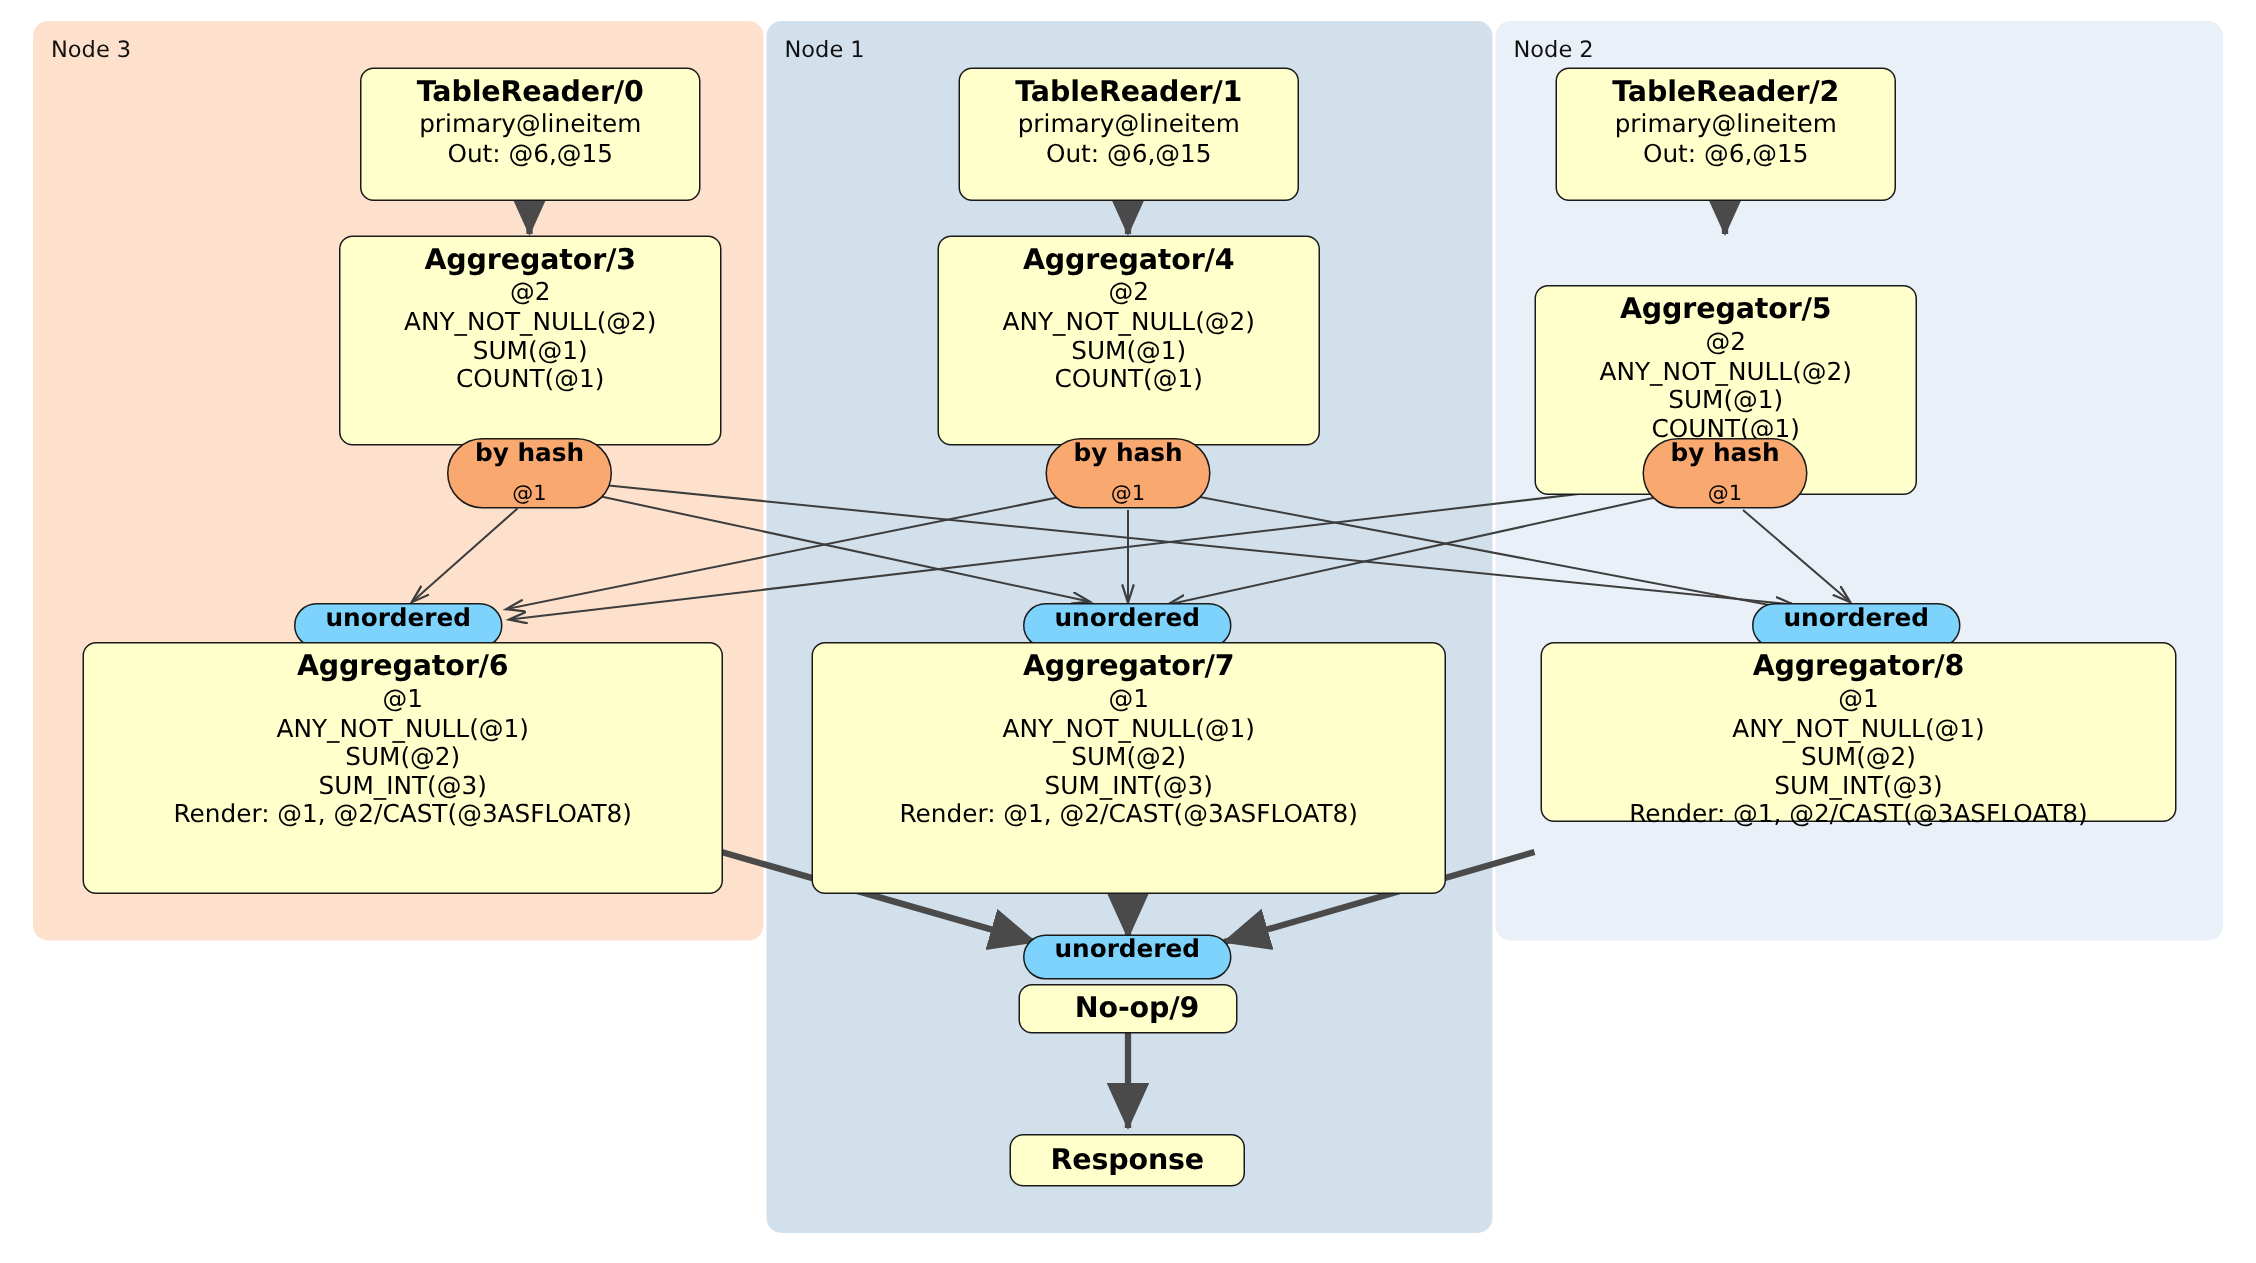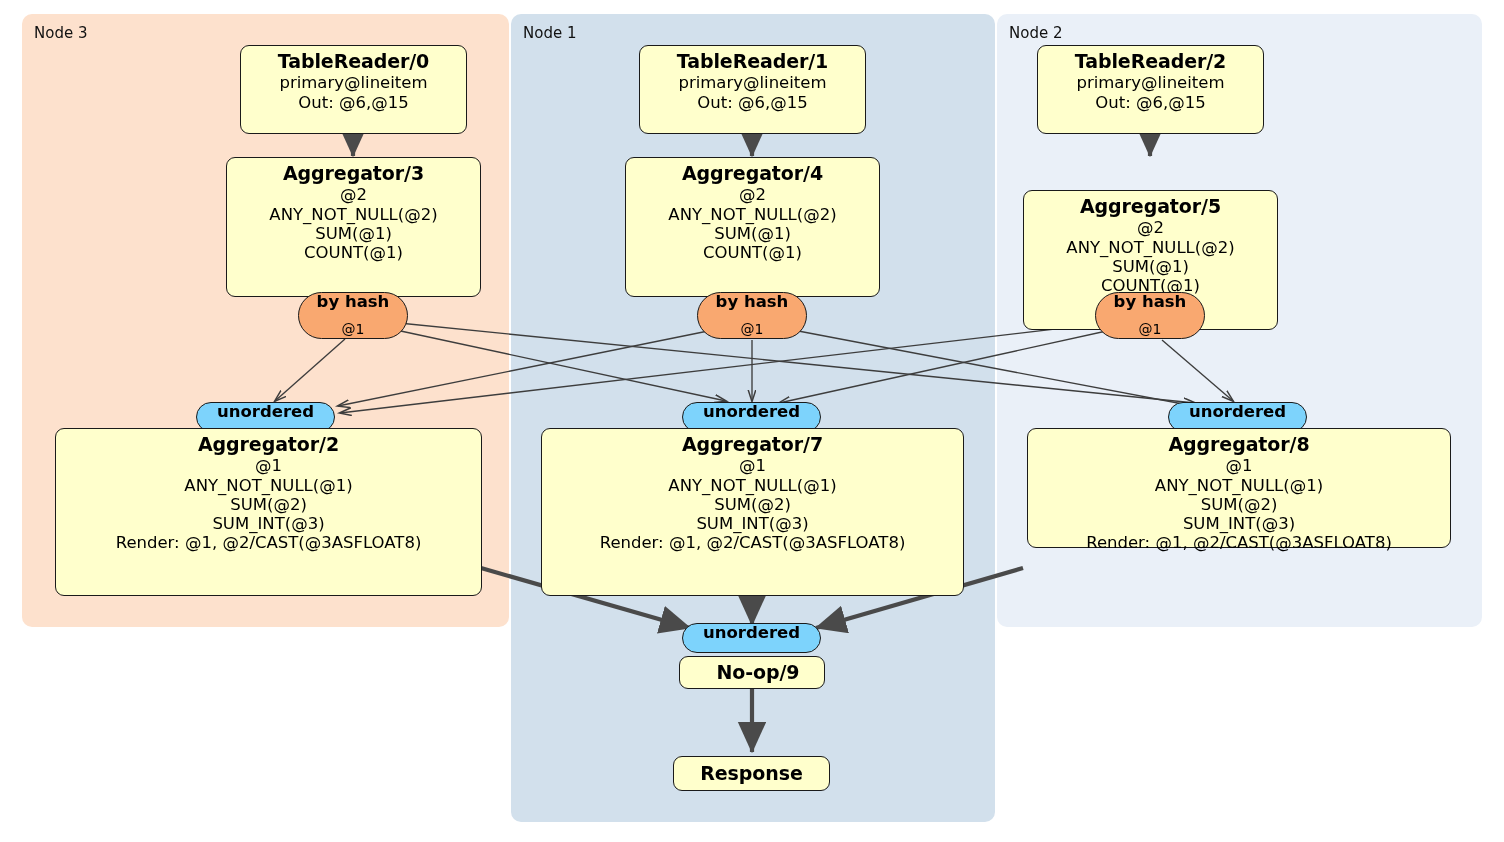--- a/index.html
+++ b/index.html
@@ -199,21 +199,21 @@
 
   <div class="pill unordered" style="left:682px;top:402px;width:139px;height:30px;">
     <span class="t1">unordered</span>
   </div>
 
   <div class="pill unordered" style="left:1168px;top:402px;width:139px;height:30px;">
     <span class="t1">unordered</span>
   </div>
 
   <div class="box" style="left:55px;top:428px;width:427px;height:168px;">
-    <span class="title">Aggregator/2</span>
+    <span class="title">Aggregator/6</span>
     <span class="ln">@1</span>
     <span class="ln">ANY_NOT_NULL(@1)</span>
     <span class="ln">SUM(@2)</span>
     <span class="ln">SUM_INT(@3)</span>
     <span class="ln">Render: @1, @2/CAST(@3ASFLOAT8)</span>
   </div>
 
   <div class="box" style="left:541px;top:428px;width:423px;height:168px;">
     <span class="title">Aggregator/7</span>
     <span class="ln">@1</span>

